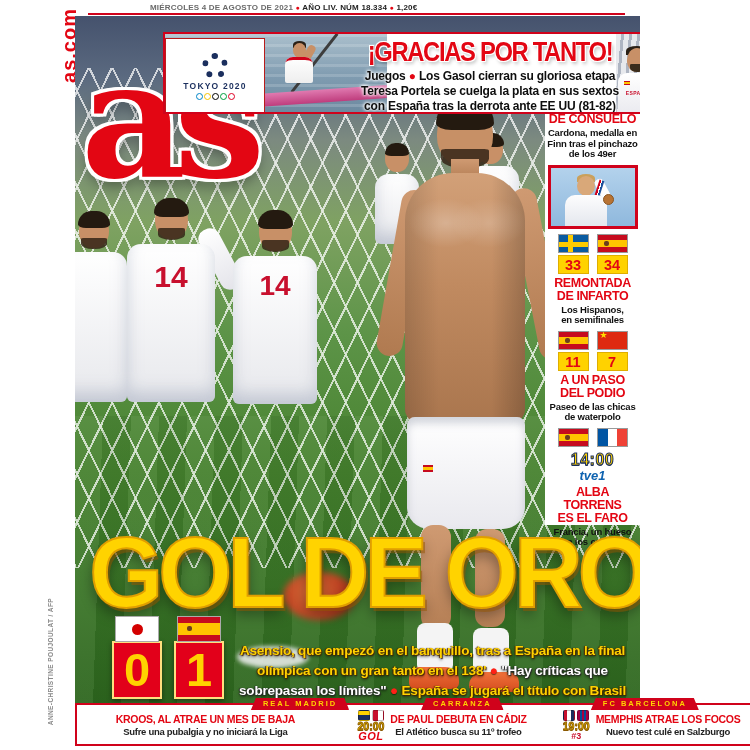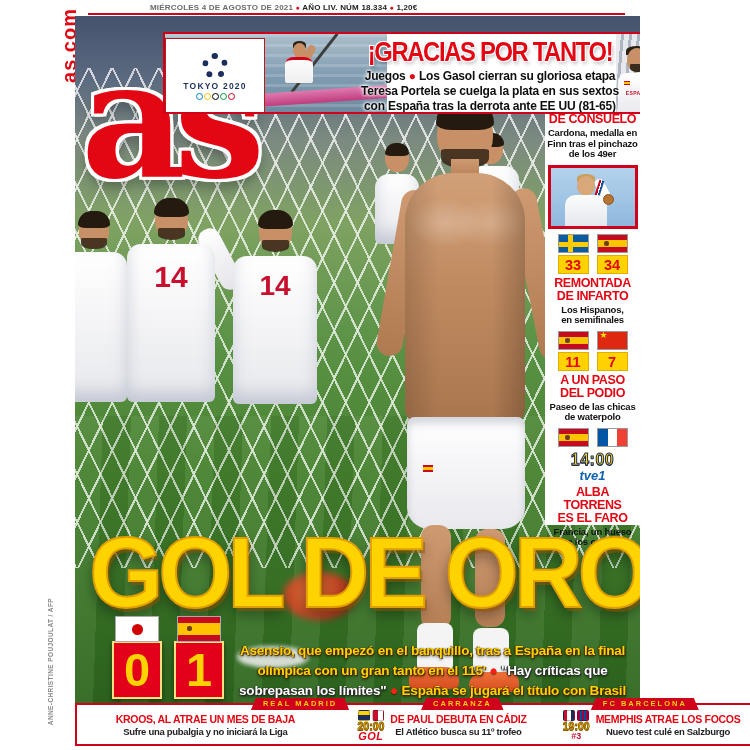--- a/index.html
+++ b/index.html
@@ -350,21 +350,21 @@
       </div>
       <div class="banner-center">
         <div class="banner-h">¡GRACIAS POR TANTO!</div>
         <div class="banner-sub">
           <div>
             <span>Juegos</span>
             <span class="bl">●</span>
             <span>Los Gasol cierran su gloriosa etapa</span>
           </div>
           <div><span>Teresa Portela se cuelga la plata en sus sextos</span></div>
-          <div><span>con España tras la derrota ante EE UU (81-65)</span></div>
+          <div><span>con España tras la derrota ante EE UU (81-82)</span></div>
         </div>
       </div>
       <div class="tokyo">
         <div class="emblem"></div>
         <div class="tokyo-t">TOKYO 2020</div>
         <div class="rings">
           <div class="ring r1"></div>
           <div class="ring r2"></div>
           <div class="ring r3"></div>
           <div class="ring r4"></div>
@@ -381,21 +381,21 @@
     </div>
     <div class="mcol">
       <div class="mflag flag-es"></div>
       <div class="mbox">1</div>
     </div>
   </div>
 
   <div class="mainsub">
     <div><span class="ys">Asensio, que empezó en el banquillo, tras a España en la final</span></div>
     <div>
-      <span class="ys">olímpica con un gran tanto en el 115'</span>
+      <span class="ys">olímpica con un gran tanto en el 138'</span>
       <span class="rb">●</span>
       <span class="ws">"Hay críticas que</span>
     </div>
     <div>
       <span class="ws">sobrepasan los límites"</span>
       <span class="rb">●</span>
       <span class="ys">España se jugará el título con Brasil</span>
     </div>
   </div>
 

